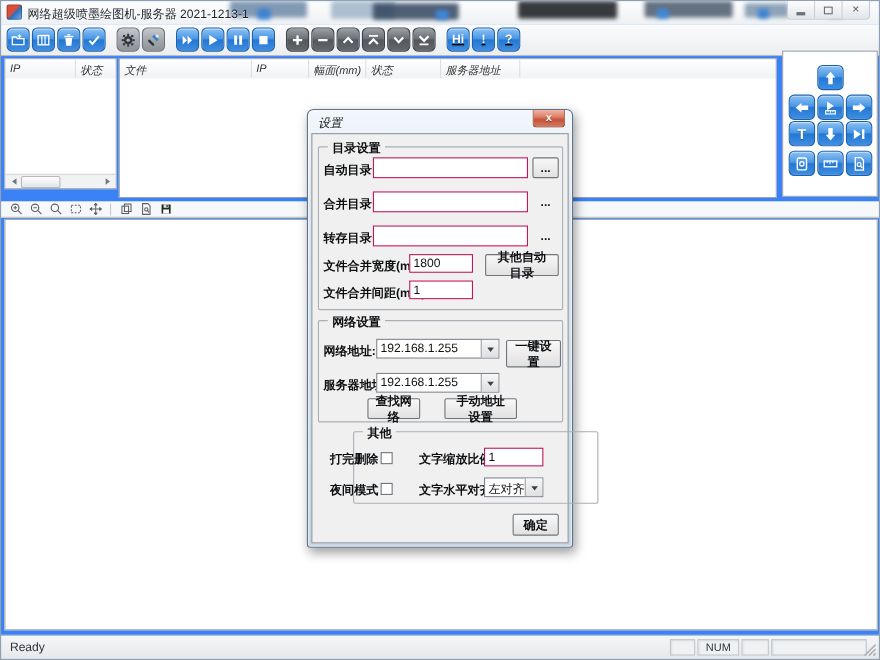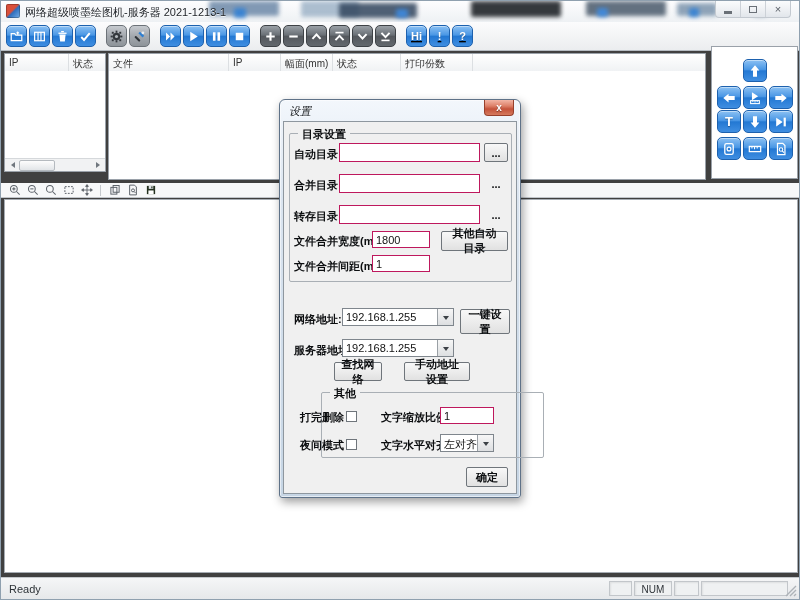--- a/index.html
+++ b/index.html
@@ -1,16 +1,16 @@
 <!DOCTYPE html>
 <html><head>
 <meta charset="utf-8">
 <style>
   html,body{margin:0;padding:0;background:#d7dde3;}
-  .stage{position:relative;width:800px;height:600px;background:#404040;font-family:"Liberation Sans",sans-serif;overflow:hidden;border:1px solid #8fa0af;box-sizing:border-box;}
+  .stage{position:relative;width:800px;height:600px;background:#3b82f6;font-family:"Liberation Sans",sans-serif;overflow:hidden;border:1px solid #8fa0af;box-sizing:border-box;}
 
   
   .titlebar{position:absolute;left:0;top:0;width:100%;height:21px;background:linear-gradient(180deg,#fdfdfe,#eef1f4);overflow:hidden;}
   .blob{position:absolute;filter:blur(2px);opacity:.85;border-radius:2px;}
   .app-icon{position:absolute;left:5px;top:3px;width:14px;height:14px;border-radius:2px;background:linear-gradient(135deg,#d94f3a 0%,#d94f3a 45%,#2f6fbe 55%,#79b1e8 100%);box-shadow:inset 0 0 0 1px rgba(0,0,0,.25);}
   .title-text{position:absolute;left:24px;top:4px;font-size:11px;color:#1d2126;white-space:nowrap;text-shadow:0 1px 0 rgba(255,255,255,.8);}
   .win-controls{position:absolute;right:8px;top:0;height:16px;display:flex;background:linear-gradient(#fbfcfd,#e2e6eb);border:1px solid #c3c9d0;border-top:none;border-radius:0 0 4px 4px;overflow:hidden;}
   .wc{width:24px;display:flex;align-items:center;justify-content:center;border-right:1px solid #ccd1d7;color:#5a6067;font-size:11px;line-height:1;cursor:pointer;}
   .wc:last-child{border-right:none;}
   .wc .min-glyph{width:8px;height:3px;background:#6a7077;margin-top:7px;}
@@ -24,21 +24,21 @@
   .tb.blue{background:linear-gradient(180deg,#8cc1f3 0%,#4a97e5 45%,#2378d3 52%,#3f8ee1 100%);border:1px solid #1d61ae;box-shadow:inset 0 1px 0 rgba(255,255,255,.45);}
   .tb.dark{background:linear-gradient(180deg,#9ba1a7 0%,#6a7076 45%,#54585d 52%,#63686d 100%);border:1px solid #3e4246;}
   .tb.gray{background:linear-gradient(180deg,#c6cacf 0%,#a3a8ae 50%,#8e9499 100%);border:1px solid #6c7278;}
   .tb-label{color:#fff;font-weight:700;font-size:11px;text-shadow:0 1px 1px rgba(0,0,0,.35);}
 
   
   .panel{position:absolute;background:#fff;border:1px solid #9aa1a9;box-sizing:border-box;}
   .left-panel{left:3px;top:52px;width:102px;height:119px;}
   .mid-panel{left:107px;top:52px;width:598px;height:127px;}
   .right-panel{left:710px;top:45px;width:87px;height:133px;}
-  .col-hdr{display:flex;height:17px;border-bottom:1px solid #cfd3d7;background:linear-gradient(#ffffff,#f0f2f4);}
+  .col-hdr{display:flex;height:17px;border-bottom:1px solid #cfd3d7;background:linear-gradient(#ffffff,#f0f2f4);font-style:italic;}
   .col-cell{font-size:10px;color:#333;padding:3px 0 0 4px;border-right:1px solid #dcdfe2;box-sizing:border-box;overflow:hidden;white-space:nowrap;cursor:default;}
   .list-body{position:absolute;left:0;right:0;top:17px;bottom:0;background:#fff;}
   .hscroll{position:absolute;left:0;right:0;bottom:0;height:13px;background:#f1f2f3;border-top:1px solid #d5d8db;display:flex;align-items:center;padding:0 1px;box-sizing:border-box;}
   .hs-btn{width:13px;height:11px;display:flex;align-items:center;justify-content:center;cursor:pointer;}
   .tri-l{width:0;height:0;border:3.5px solid transparent;border-right:4.5px solid #70777e;margin-right:3px;}
   .tri-r{width:0;height:0;border:3.5px solid transparent;border-left:4.5px solid #70777e;margin-left:3px;}
   .hs-thumb{width:34px;height:9px;background:linear-gradient(#fdfdfd,#e2e5e8);border:1px solid #b5babf;border-radius:2px;cursor:grab;}
   .hs-track-rest{flex:1;}
 
   .rp-btn{position:absolute;width:24px;height:23px;border-radius:5px;background:linear-gradient(180deg,#8cc1f3 0%,#4a97e5 45%,#2378d3 52%,#3f8ee1 100%);border:1px solid #1d61ae;box-shadow:inset 0 1px 0 rgba(255,255,255,.45);display:flex;align-items:center;justify-content:center;cursor:pointer;padding:0;}
@@ -246,21 +246,21 @@
         </div>
     </div>
   </div>
 
   <div class="panel mid-panel">
     <div class="col-hdr">
       <div class="col-cell" style="width:120px;">文件</div>
       <div class="col-cell" style="width:52px;">IP</div>
       <div class="col-cell" style="width:52px;">幅面(mm)</div>
       <div class="col-cell" style="width:68px;">状态</div>
-      <div class="col-cell" style="width:72px;">打印份数</div>
+      <div class="col-cell" style="width:72px;">服务器地址</div>
       <div class="col-cell" style="flex:1;border-right:none;"></div>
     </div>
     <div class="list-body"></div>
   </div>
 
   <div class="panel right-panel">
     <button class="rp-btn" style="left:31px;top:12px;">
         <svg viewBox="0 0 16 16">
           <path d="M8 1.5 L13 7.5 H10.3 V14.5 H5.7 V7.5 H3 z" fill="#fff"></path>
         </svg>
@@ -408,20 +408,23 @@
       <input class="txt" style="left: 55px; top: 83px; width: 141px; height: 19px;" value="">
       <span class="browse-flat" style="left:200px;top:83px;">...</span>
 
       <span class="lbl" style="left:10px;top:112px;">文件合并宽度(mm)</span>
       <input class="txt" style="left: 88px; top: 109px; width: 58px; height: 17px;" value="1800">
       <button class="btn" style="left:157px;top:109px;width:67px;height:20px;">其他自动目录</button>
 
       <span class="lbl" style="left:10px;top:137px;">文件合并间距(mm)</span>
       <input class="txt" style="left: 88px; top: 133px; width: 58px; height: 17px;" value="1">
 
+      <div class="grp" style="top:169px;height:93px;">
+        <span class="grp-title">网络设置</span>
+      </div>
       <span class="lbl" style="left:10px;top:190px;">网络地址:</span>
       <div class="combo" style="left:58px;top:186px;width:112px;height:18px;">
         <span class="val">192.168.1.255</span>
         <span class="dd">
             <span class="tri"></span>
           </span>
       </div>
       <button class="btn" style="left:176px;top:187px;width:50px;height:25px;font-family:Liberation Mono, monospace;">一键设置</button>
 
       <span class="lbl" style="left:10px;top:221px;">服务器地址:</span>

